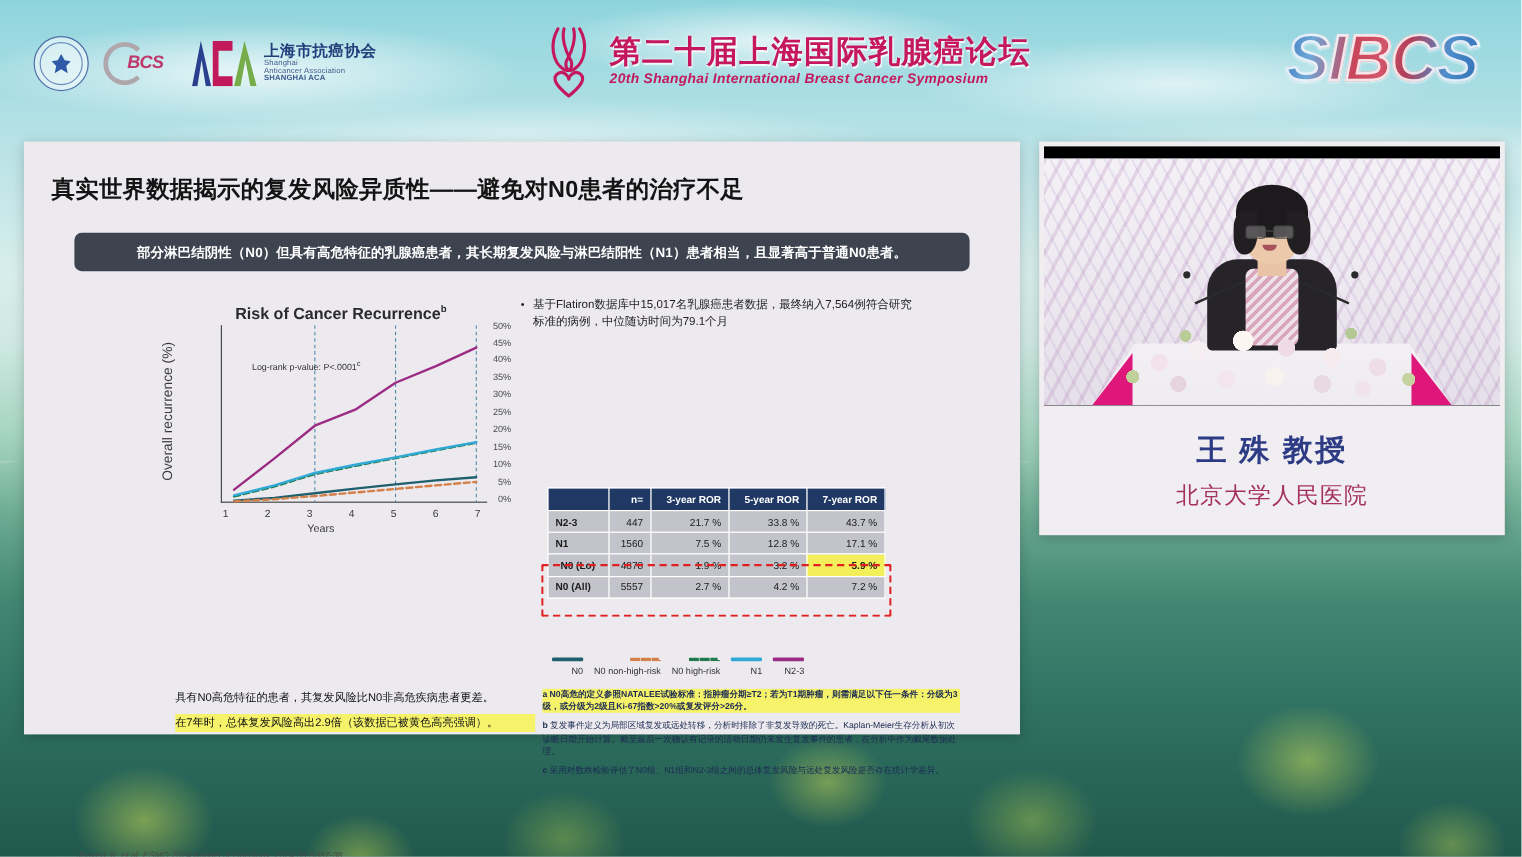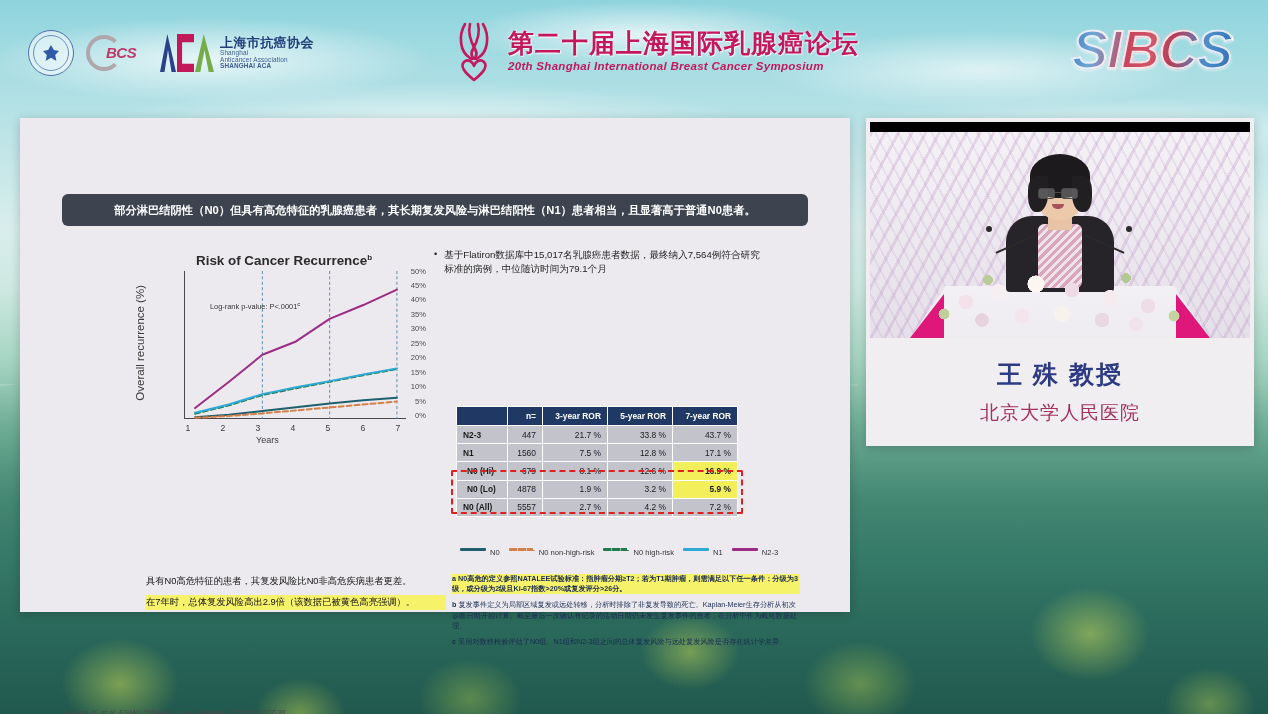--- a/index.html
+++ b/index.html
@@ -134,21 +134,21 @@
   .y-tick { position:absolute; right:0; font-size:7.6px; color:#4b4b4b; text-align:right; width:26px; }
   #plot { position:absolute; left:44px; top:18px; width:222px; height:148px;
     border-left:1.4px solid #4a4a4a; border-bottom:1.4px solid #4a4a4a; }
   #plot svg { position:absolute; left:0; top:0; }
   #pvalue { position:absolute; left:70px; top:47px; font-size:7.4px; color:#333; }
   .x-tick { position:absolute; top:170px; font-size:8.6px; color:#3a3a3a; width:20px; text-align:center; }
   #x-axis-label { position:absolute; left:116px; top:182px; font-size:9px; color:#3a3a3a; }
 
   
   #legend { position:absolute; left:440px; top:430px; display:flex; align-items:center; gap:9px; }
-  .lg-item { display:flex; align-items:flex-start; gap:4px; }
+  .lg-item { display:flex; align-items:flex-end; gap:4px;flex-direction:column; }
   .lg-swatch { width:26px; height:3px; border-radius:1px; }
   .lg-swatch.dashed { height:0; border-top:3px dashed; }
   .lg-label { font-size:7.6px; color:#333; white-space:nowrap; }
 
   
   #right-col { position:absolute; left:414px; top:130px; width:330px; }
   #intro-bullet { display:flex; gap:7px; font-size:9.6px; color:#1d1d1d; line-height:1.45; }
   #intro-bullet .dot { font-size:9px; line-height:1.4; }
 
   
@@ -294,20 +294,21 @@
         <div class="center-cn">第二十届上海国际乳腺癌论坛</div>
         <div class="center-en">20th Shanghai International Breast Cancer Symposium</div>
       </div>
     </div>
 
     <div id="sibcs-word">SIBCS</div>
   </div>
 
   <div id="slide">
 
+    <div id="slide-title">真实世界数据揭示的复发风险异质性——避免对N0患者的治疗不足</div>
 
     <div id="slide-banner">
       <span>部分淋巴结阴性（N0）但具有高危特征的乳腺癌患者，其长期复发风险与淋巴结阳性（N1）患者相当，且显著高于普通N0患者。</span>
     </div>
 
     <div id="chart-wrap">
       <div id="chart-title">
         <span>Risk of Cancer Recurrence</span><sup>b</sup>
       </div>
       <div id="y-axis-label">Overall recurrence (%)</div>
@@ -399,27 +400,20 @@
           <td>43.7 %</td>
         </tr>
         <tr>
           <td class="rowlab lab-n1">N1</td>
           <td>1560</td>
           <td>7.5 %</td>
           <td>12.8 %</td>
           <td>17.1 %</td>
         </tr>
         <tr>
-          <td class="rowlab lab-nhi">N0 (Hi)</td>
-          <td>679</td>
-          <td>8.1 %</td>
-          <td>12.6 %</td>
-          <td class="hl">16.9 %</td>
-        </tr>
-        <tr>
           <td class="rowlab lab-nlo">N0 (Lo)</td>
           <td>4878</td>
           <td>1.9 %</td>
           <td>3.2 %</td>
           <td class="hl">5.9 %</td>
         </tr>
         <tr>
           <td class="rowlab lab-nall">N0 (All)</td>
           <td>5557</td>
           <td>2.7 %</td>

